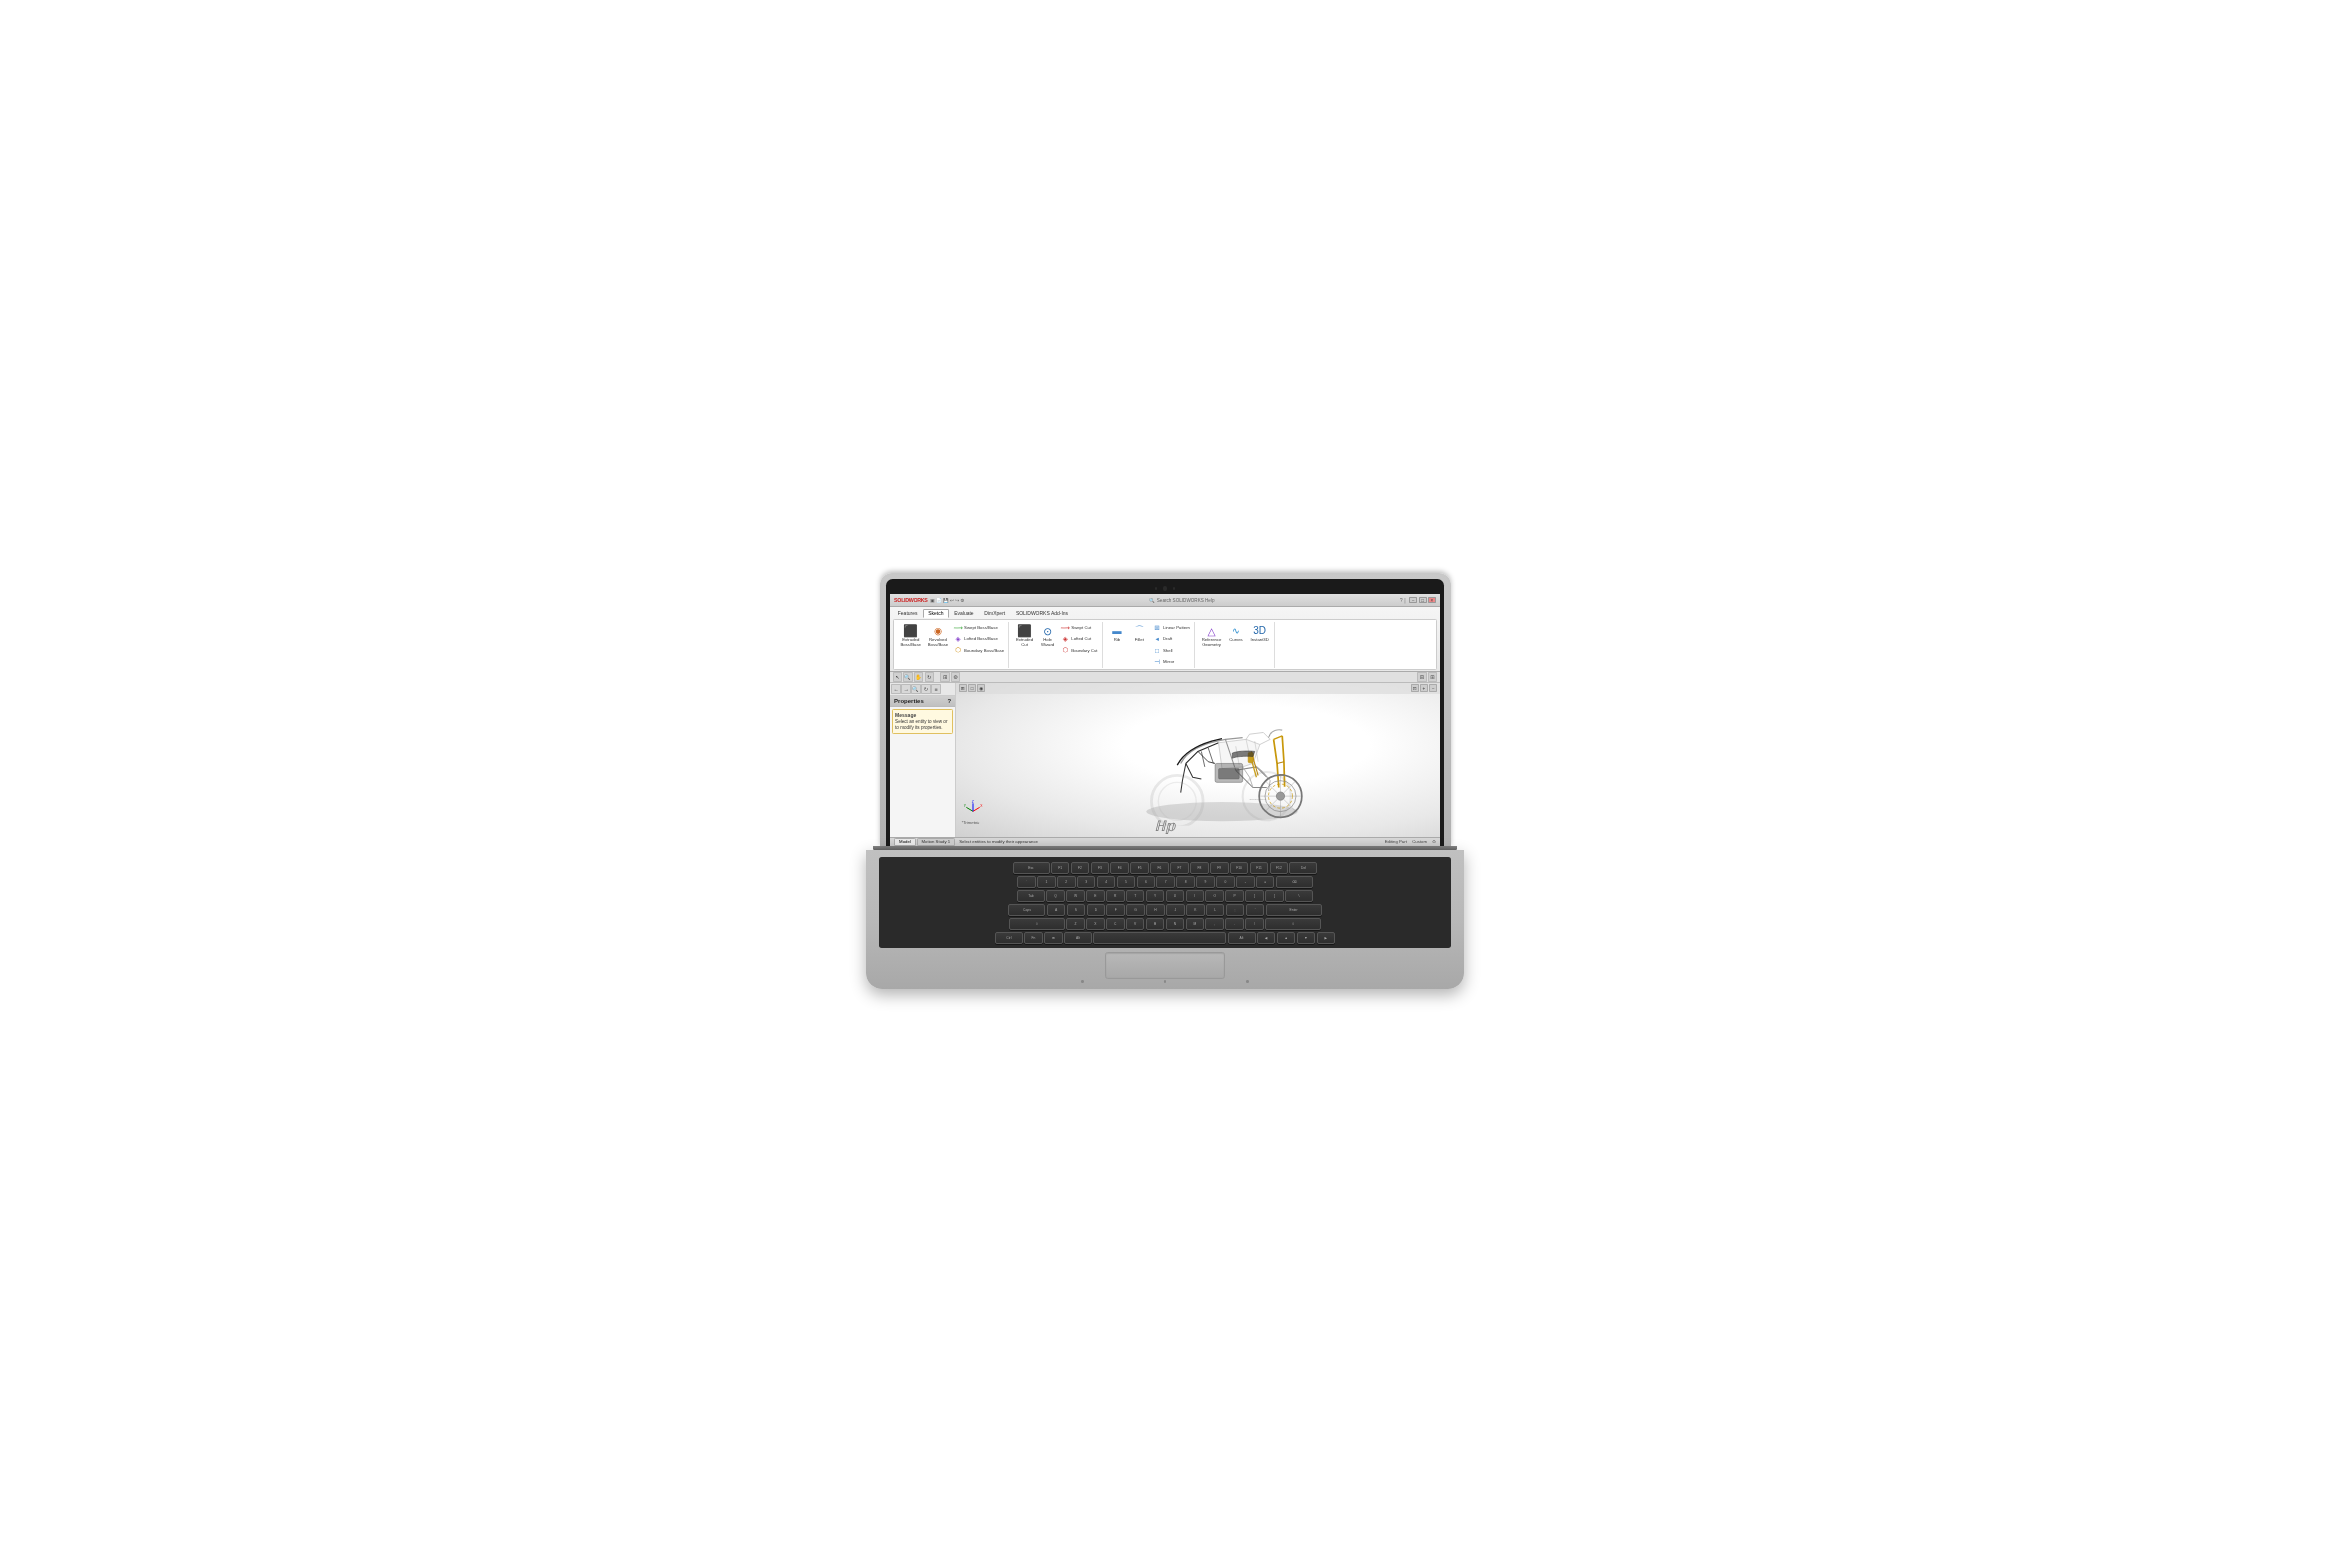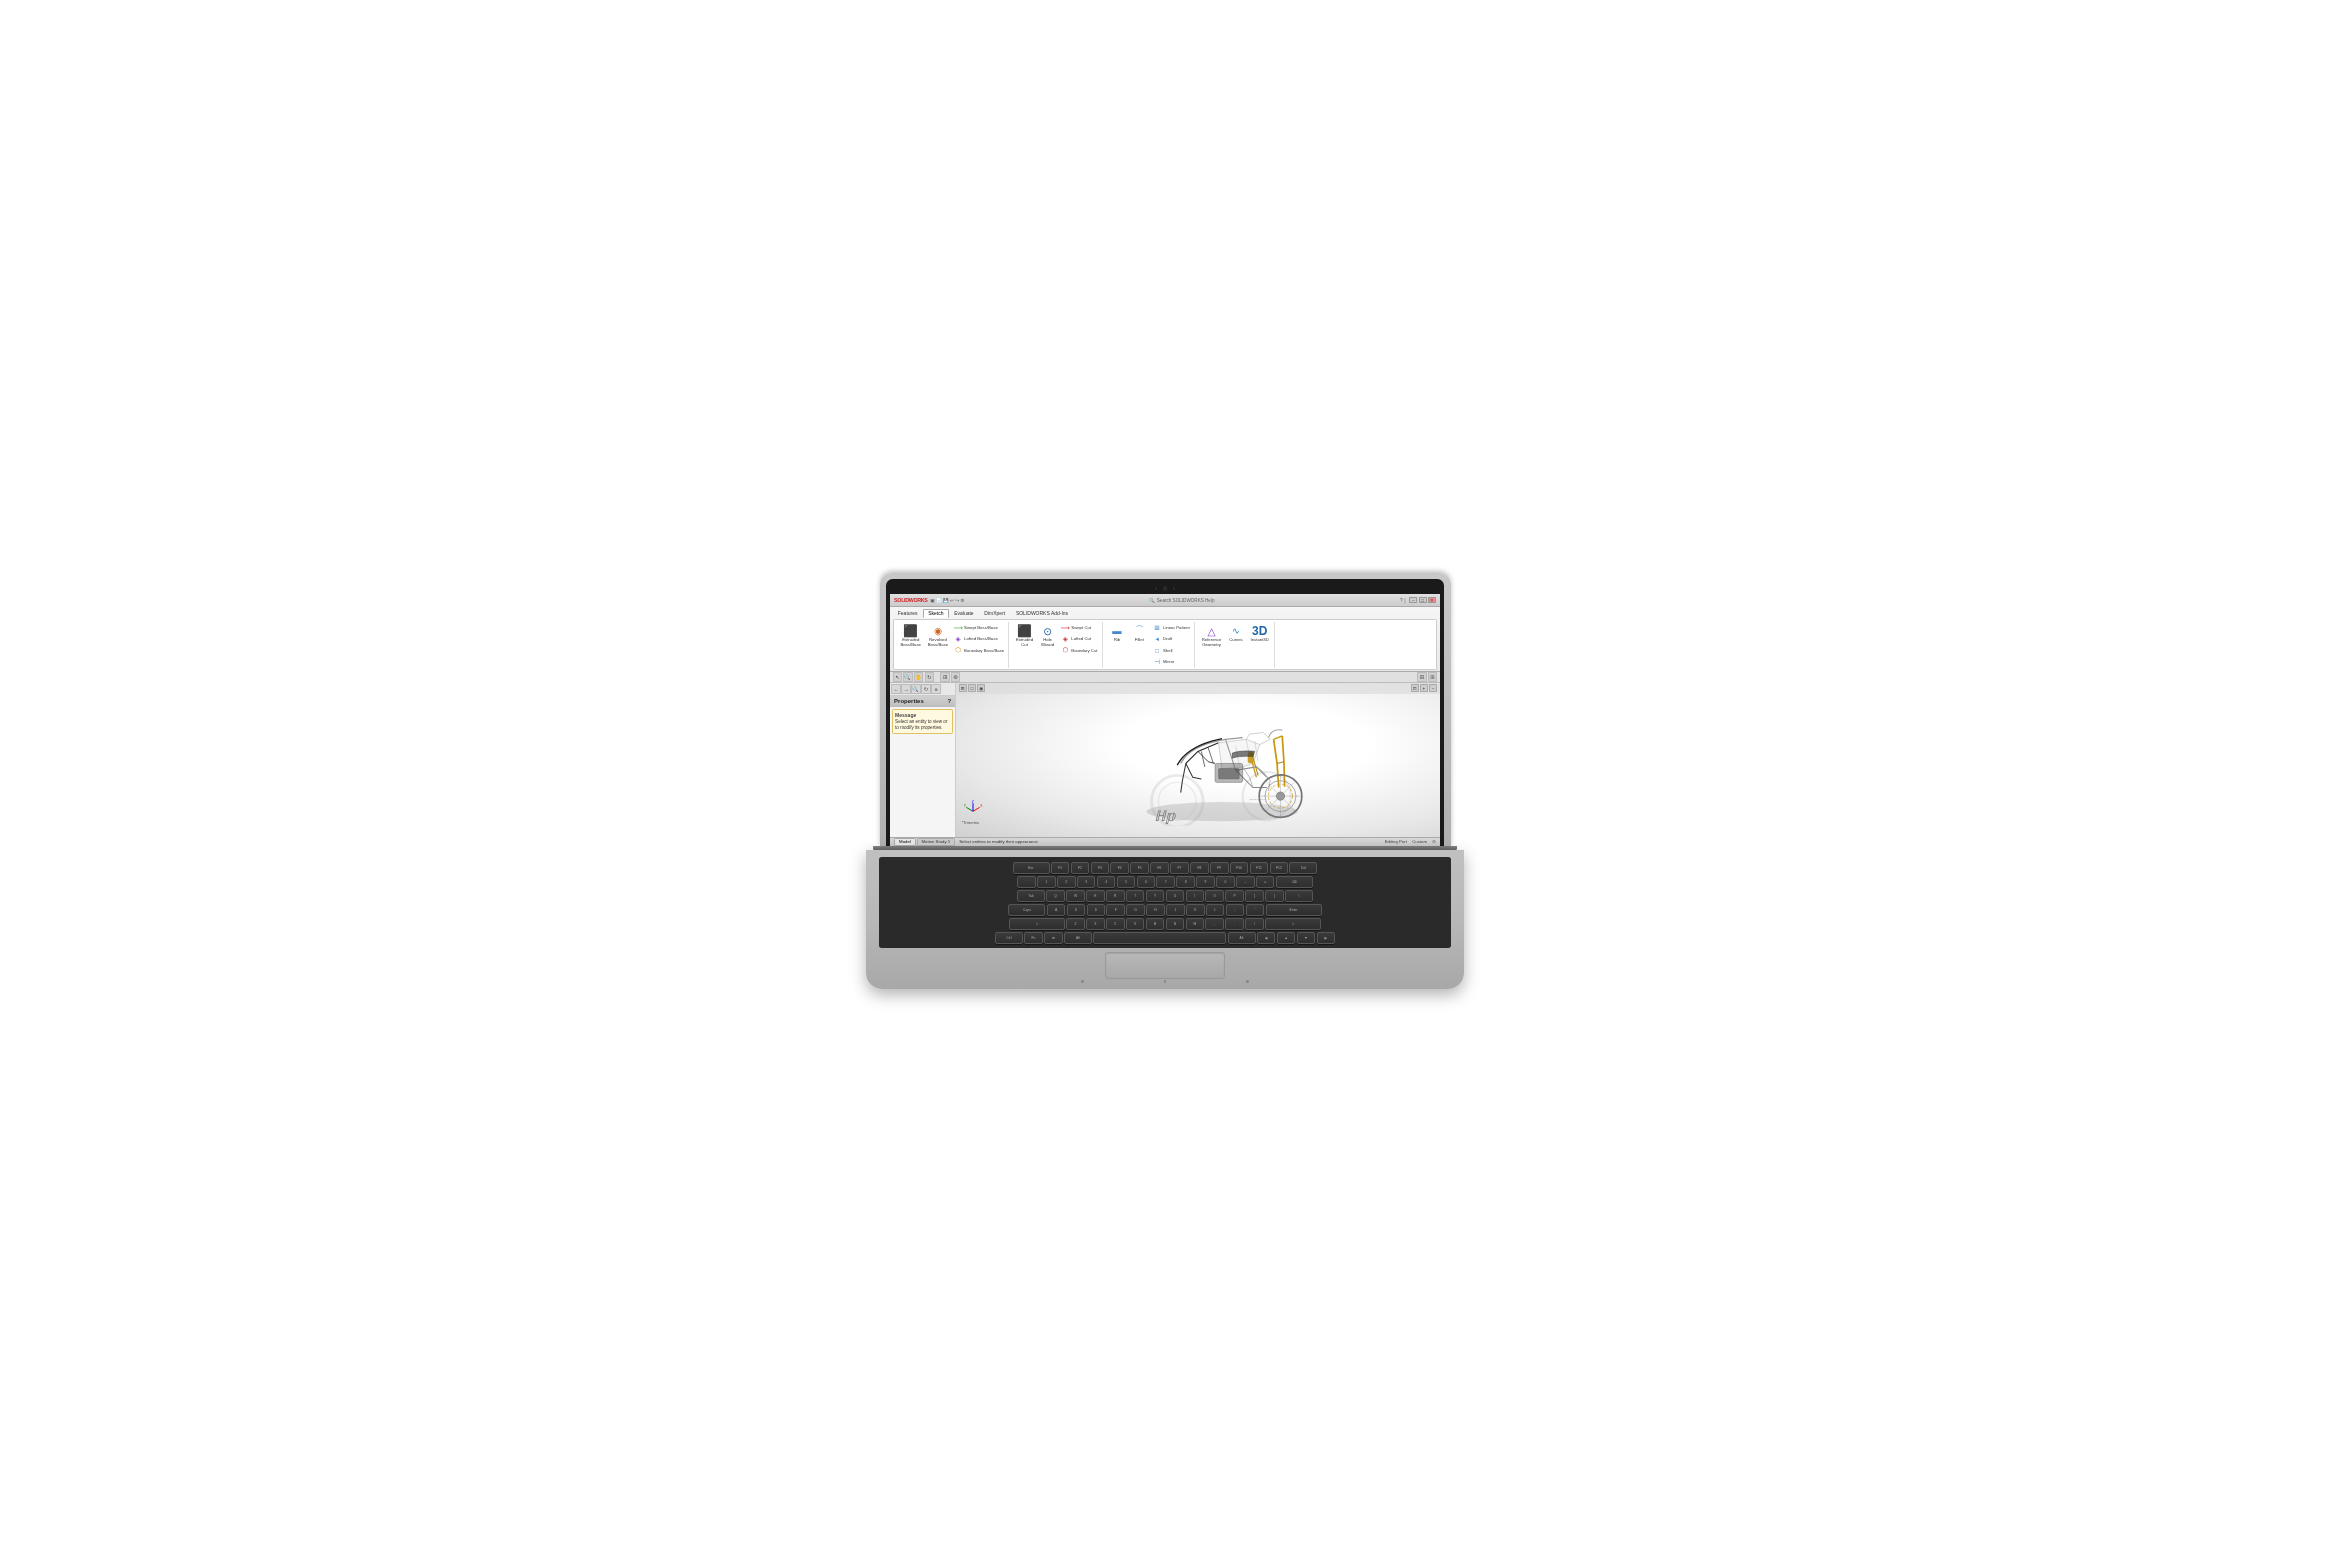--- a/index.html
+++ b/index.html
@@ -457,21 +457,21 @@
       width: 120px;
       height: 26.6px;
       background: linear-gradient(180deg, #b8b8b8 0%, #a8a8a8 100%);
       border-radius: 2.7px;
       border: 0.7px solid #999;
       box-shadow: inset 0 0.7px 1.3px rgba(0,0,0,0.15);
     }
 
     .lid-hp-logo {
       position: absolute;
-      bottom: 21px;
+      bottom: 11px;
       left: 50%;
       transform: translateX(-50%);
       color: #777;
       font-size: 14.6px;
       font-weight: 300;
       font-style: italic;
     }
 
     
     .base-indicators {
@@ -639,21 +639,21 @@
                 <div style="display:flex;gap:1.3px;align-items:flex-start;">
                   <div class="ribbon-btn-large">
                     <div class="ribbon-icon-large" style="color:#8844cc;font-size:10.6px;">△</div>
                     <div class="ribbon-btn-label">Reference<br>Geometry</div>
                   </div>
                   <div class="ribbon-btn-large">
                     <div class="ribbon-icon-large" style="color:#2288cc;font-size:9.3px;">∿</div>
                     <div class="ribbon-btn-label">Curves</div>
                   </div>
                   <div class="ribbon-btn-large">
-                    <div class="ribbon-icon-large" style="color:#2266aa;font-size:12px;font-weight:bold;">3D</div>
+                    <div class="ribbon-icon-large" style="color:#2266aa;font-size:10px;font-weight:normal;">3D</div>
                     <div class="ribbon-btn-label">Instant3D</div>
                   </div>
                 </div>
               </div>
 
               <div style="flex:1;"></div>
             </div>
           </div>
 
           <div class="sw-toolbar2">

